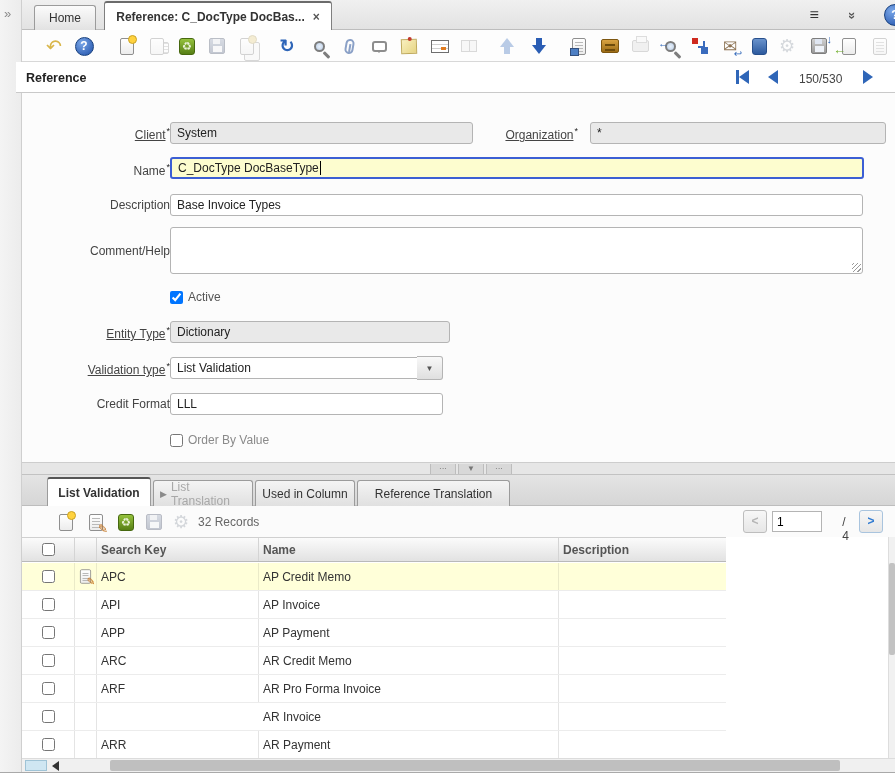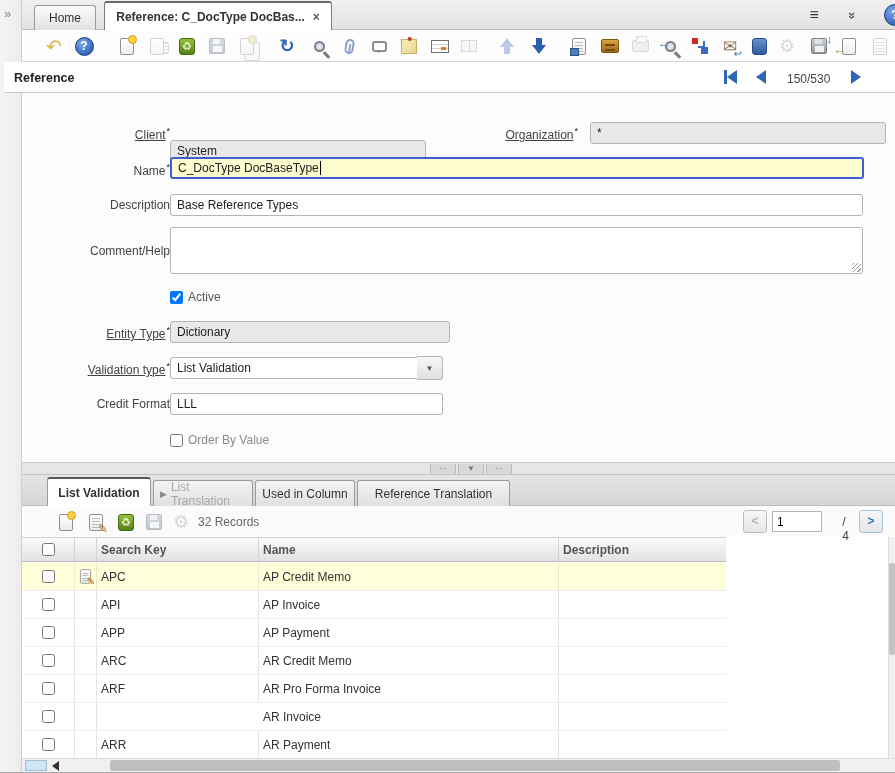--- a/index.html
+++ b/index.html
@@ -96,21 +96,21 @@
     border-right:2px solid #3a6bbd; border-bottom:2px solid #3a6bbd; }
   .i-mail { font-size:17px; color:#8d7354; position:relative; }
   .i-mail::after { content:"↩"; position:absolute; right:-5px; bottom:-2px; font-size:10px; color:#2f66b8; }
   .i-box { width:15px; height:17px; border:1px solid #274f8c; border-radius:3px;
     background:linear-gradient(#6a93cc,#2d5a9e); }
   .i-gear { font-size:18px; color:#8fa0b8; }
   .exp-arr { position:absolute; right:0px; top:1px; font-size:11px; font-weight:bold; color:#2f66b8; }
   .imp-arr { position:absolute; left:-3px; bottom:3px; font-size:13px; font-weight:bold; color:#6fae2a; }
 
   
-  .crumb { position:absolute; left:4px; top:62px; right:0; height:31px; background:#fff;
+  .crumb { position:absolute; left:16px; top:62px; right:0; height:31px; background:#fff;
     border-bottom:1px solid #c9c9c9;padding-left:11px; }
   .crumb-title { position:absolute; left:10px; top:9px; font-weight:bold; color:#222; font-size:12.5px; }
   .rnav { position:absolute; top:8px; display:flex; align-items:center; cursor:pointer; }
   .tri-l { width:0; height:0; border-top:7px solid transparent; border-bottom:7px solid transparent; border-right:10px solid #2f66b8; }
   .tri-r { width:0; height:0; border-top:7px solid transparent; border-bottom:7px solid transparent; border-left:10px solid #2f66b8; }
   .nbar { width:3px; height:14px; background:#2f66b8; }
   .rpos { position:absolute; top:10px; color:#444; cursor:default; }
 
   
   .form { position:absolute; left:22px; top:93px; right:0; height:369px; background:#fcfcfc; }
@@ -320,38 +320,38 @@
       </span>
     <span class="rpos" style="left:783px">150/530</span>
     <span class="rnav" style="left:847px">
         <span class="tri-r"></span>
       </span>
 
   </div>
 
   <div class="form">
     <div class="flabel link" style="left:0;top:33px"><span class="t">Client</span><span class="req">*</span></div>
-    <div class="fld ro" style="left:148px;top:47px;width:256px">
+    <div class="fld ro" style="left:148px;top:29px;width:303px">
         <span>System</span>
       </div>
 
     <div class="flabel link" style="left:408px;top:33px;width:148px"><span class="t">Organization</span><span class="req">*</span></div>
     <div class="fld ro" style="left:568px;top:29px;width:296px">
         <span>*</span>
       </div>
 
     <div class="flabel" style="left:0;top:69px"><span class="t">Name</span><span class="req">*</span></div>
     <div class="fld focus" style="left:148px;top:64px;width:694px">
         <span>C_DocType DocBaseType</span>
         <span class="caret"></span>
       </div>
 
     <div class="flabel" style="left:0;top:105px"><span class="t">Description</span></div>
     <div class="fld" style="left:148px;top:101px;width:693px">
-        <span>Base Reference Types</span>
+        <span>Base Invoice Types</span>
       </div>
 
     <div class="flabel" style="left:0;top:151px"><span class="t">Comment/Help</span></div>
     <div class="tarea" style="left:148px;top:134px;width:693px;height:47px">
       <span></span>
       <span class="resize"></span>
     </div>
 
     <div class="cbrow" style="left:148px;top:197px">
       <input type="checkbox" checked="" style="">

